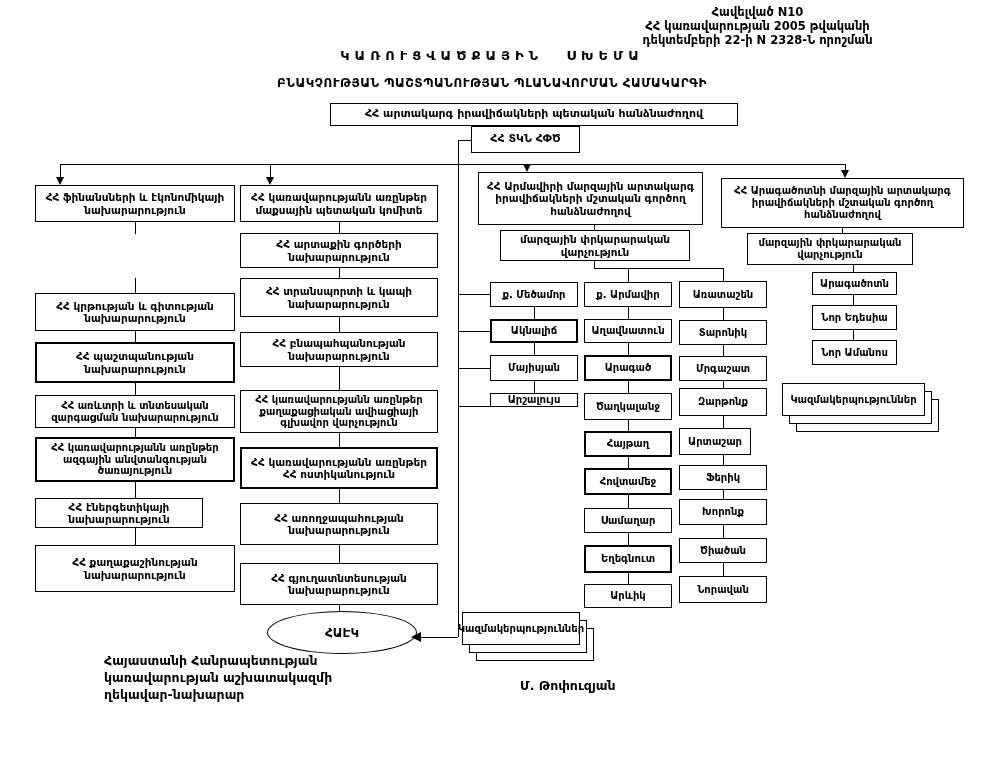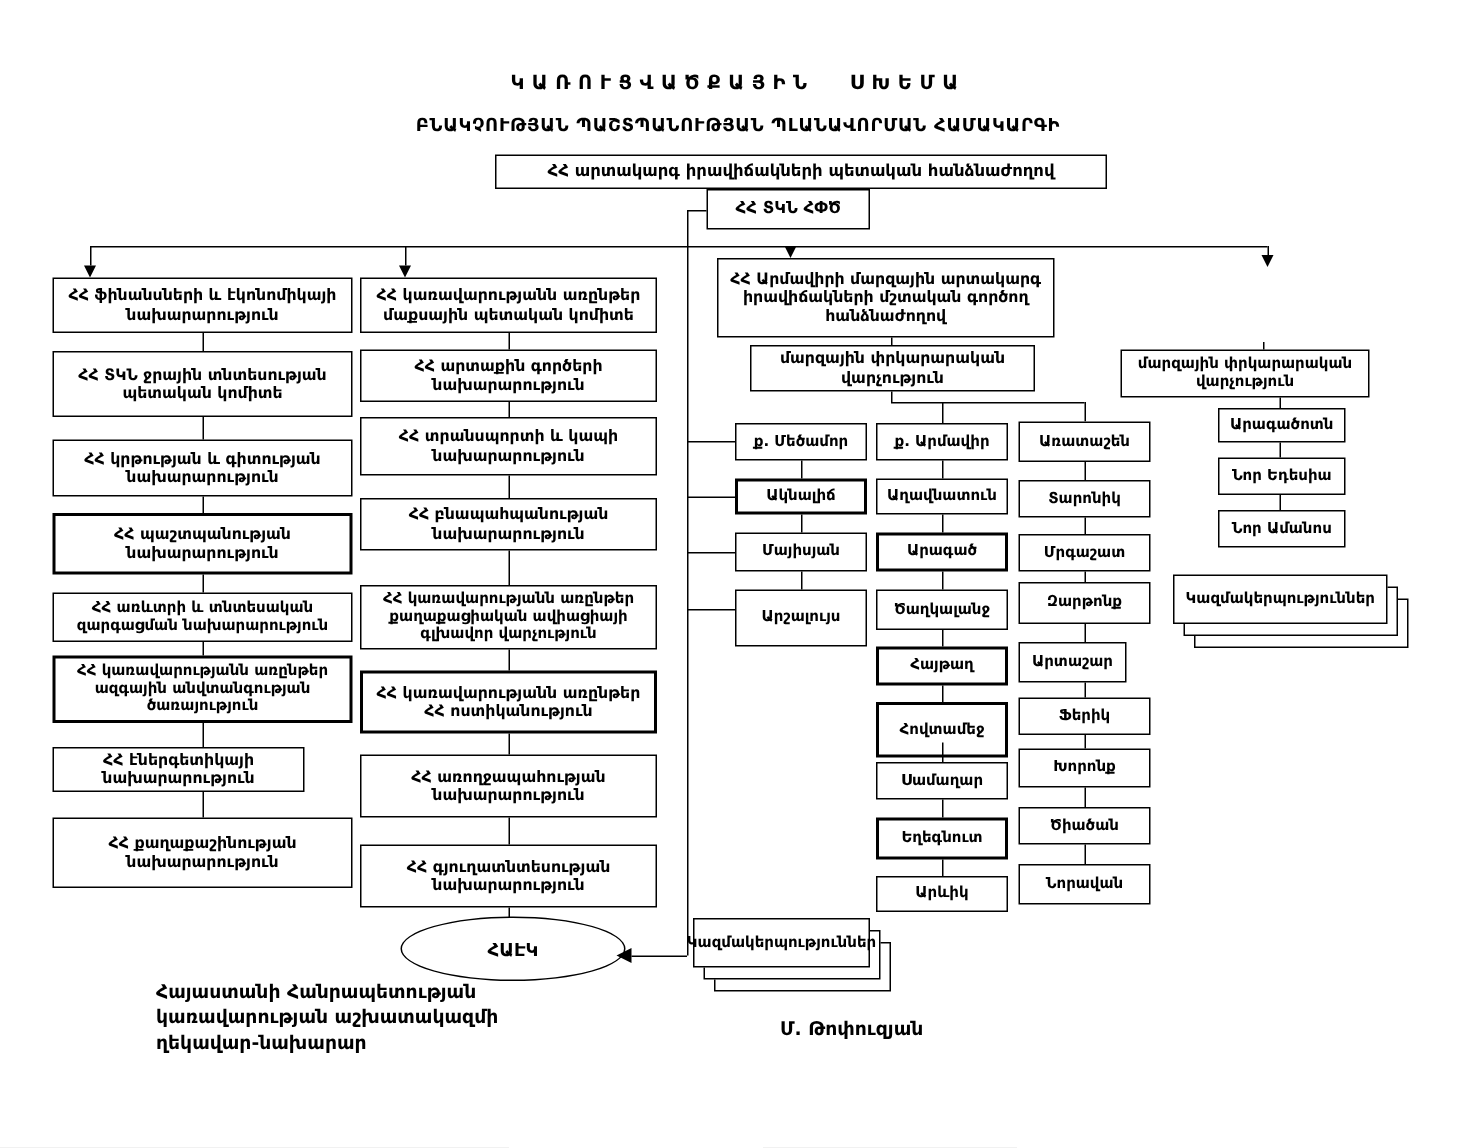--- a/index.html
+++ b/index.html
@@ -20,40 +20,44 @@
   .foot{position:absolute;left:104px;top:652px;font-size:12.5px;line-height:17px;}
   .sig{position:absolute;left:520px;top:678px;font-size:12.5px;}
   .stack{position:absolute;border:1px solid #000;background:#fff;}
   .stack-front{display:flex;align-items:center;justify-content:center;font-size:10px;text-align:center;}
 </style>
 </head>
 <body>
 
 <div id="canvas">
 
+  <div class="hdr">
+    <div>Հավելված N10</div>
+    <div>ՀՀ կառավարության 2005 թվականի</div>
+    <div>դեկտեմբերի 22-ի N 2328-Ն որոշման</div>
+  </div>
 
   <div class="title">ԿԱՌՈՒՑՎԱԾՔԱՅԻՆ ՍԽԵՄԱ</div>
   <div class="subtitle">ԲՆԱԿՉՈՒԹՅԱՆ ՊԱՇՏՊԱՆՈՒԹՅԱՆ ՊԼԱՆԱՎՈՐՄԱՆ ՀԱՄԱԿԱՐԳԻ</div>
 
   <div class="bx" style="left:330px;top:103px;width:408px;height:23px;font-size:11px;">ՀՀ արտակարգ իրավիճակների պետական հանձնաժողով</div>
   <div class="bx" style="left:471px;top:126px;width:109px;height:27px;font-size:11px;">ՀՀ ՏԿՆ ՀՓԾ</div>
 
   <div class="hl" style="left:60px;top:164px;width:785px;"></div>
   <div class="hl" style="left:458px;top:140px;width:13px;"></div>
   <div class="vl" style="left:458px;top:140px;height:497px;"></div>
   <div class="vl" style="left:60px;top:164px;height:13px;"></div>
   <div class="arr-d" style="left:56px;top:177px;"></div>
   <div class="vl" style="left:270px;top:164px;height:13px;"></div>
   <div class="arr-d" style="left:266px;top:177px;"></div>
   <div class="arr-d" style="left:523px;top:164px;"></div>
   <div class="vl" style="left:845px;top:164px;height:6px;"></div>
   <div class="arr-d" style="left:841px;top:170px;"></div>
 
   <div class="bx" style="left:35px;top:185px;width:200px;height:37px;">ՀՀ ֆինանսների և էկոնոմիկայի նախարարություն</div>
-  <div class="bx" style="left:35px;top:234px;width:200px;height:44px;">ՀՀ ՏԿՆ ջրային տնտեսության պետական կոմիտե</div>
   <div class="bx" style="left:35px;top:293px;width:200px;height:38px;">ՀՀ կրթության և գիտության նախարարություն</div>
   <div class="bx b2" style="left:35px;top:342px;width:200px;height:41px;">ՀՀ պաշտպանության նախարարություն</div>
   <div class="bx" style="left:35px;top:395px;width:200px;height:33px;font-size:10px;">ՀՀ առևտրի և տնտեսական զարգացման նախարարություն</div>
   <div class="bx b2" style="left:35px;top:437px;width:200px;height:45px;font-size:10px;">ՀՀ կառավարությանն առընթեր ազգային անվտանգության ծառայություն</div>
   <div class="bx" style="left:35px;top:498px;width:168px;height:30px;">ՀՀ էներգետիկայի նախարարություն</div>
   <div class="bx" style="left:35px;top:545px;width:200px;height:47px;">ՀՀ քաղաքաշինության նախարարություն</div>
   <div class="vl" style="left:135px;top:222px;height:12px;"></div>
   <div class="vl" style="left:135px;top:278px;height:15px;"></div>
   <div class="vl" style="left:135px;top:331px;height:11px;"></div>
   <div class="vl" style="left:135px;top:383px;height:12px;"></div>
@@ -86,35 +90,35 @@
   <div class="bx" style="left:500px;top:230px;width:190px;height:31px;">մարզային փրկարարական վարչություն</div>
   <div class="vl" style="left:594px;top:225px;height:5px;"></div>
   <div class="vl" style="left:594px;top:261px;height:7px;"></div>
   <div class="hl" style="left:594px;top:268px;width:129px;"></div>
   <div class="vl" style="left:628px;top:268px;height:14px;"></div>
   <div class="vl" style="left:723px;top:268px;height:13px;"></div>
 
   <div class="bx sm" style="left:490px;top:282px;width:88px;height:25px;">ք. Մեծամոր</div>
   <div class="bx sm b2" style="left:490px;top:319px;width:88px;height:24px;">Ակնալիճ</div>
   <div class="bx sm" style="left:490px;top:355px;width:88px;height:26px;">Մայիսյան</div>
-  <div class="bx sm" style="left:490px;top:393px;width:88px;height:38px;">Արշալույս</div>
+  <div class="bx sm" style="left:490px;top:393px;width:88px;height:14px;">Արշալույս</div>
   <div class="vl" style="left:534px;top:307px;height:12px;"></div>
   <div class="vl" style="left:534px;top:343px;height:12px;"></div>
   <div class="vl" style="left:534px;top:381px;height:12px;"></div>
   <div class="hl" style="left:458px;top:294px;width:32px;"></div>
   <div class="hl" style="left:458px;top:331px;width:32px;"></div>
   <div class="hl" style="left:458px;top:368px;width:32px;"></div>
   <div class="hl" style="left:458px;top:406px;width:32px;"></div>
 
   <div class="bx sm" style="left:584px;top:282px;width:88px;height:25px;">ք. Արմավիր</div>
   <div class="bx sm" style="left:584px;top:319px;width:88px;height:24px;">Աղավնատուն</div>
   <div class="bx sm b2" style="left:584px;top:355px;width:88px;height:26px;">Արագած</div>
   <div class="bx sm" style="left:584px;top:393px;width:88px;height:27px;">Ծաղկալանջ</div>
   <div class="bx sm b2" style="left:584px;top:431px;width:88px;height:26px;">Հայթաղ</div>
-  <div class="bx sm b2" style="left:584px;top:468px;width:88px;height:37px;">Հովտամեջ</div>
+  <div class="bx sm b2" style="left:584px;top:468px;width:88px;height:27px;">Հովտամեջ</div>
   <div class="bx sm" style="left:584px;top:508px;width:88px;height:25px;text-align:center;">Սամաղար</div>
   <div class="bx sm b2" style="left:584px;top:545px;width:88px;height:28px;">Եղեգնուտ</div>
   <div class="bx sm" style="left:584px;top:584px;width:88px;height:24px;">Արևիկ</div>
   <div class="vl" style="left:628px;top:307px;height:12px;"></div>
   <div class="vl" style="left:628px;top:343px;height:12px;"></div>
   <div class="vl" style="left:628px;top:381px;height:12px;"></div>
   <div class="vl" style="left:628px;top:420px;height:11px;"></div>
   <div class="vl" style="left:628px;top:457px;height:11px;"></div>
   <div class="vl" style="left:628px;top:495px;height:13px;"></div>
   <div class="vl" style="left:628px;top:533px;height:12px;"></div>
@@ -131,20 +135,21 @@
   <div class="bx sm" style="left:679px;top:576px;width:88px;height:27px;">Նորավան</div>
   <div class="vl" style="left:723px;top:308px;height:12px;"></div>
   <div class="vl" style="left:723px;top:345px;height:11px;"></div>
   <div class="vl" style="left:723px;top:381px;height:7px;"></div>
   <div class="vl" style="left:723px;top:416px;height:12px;"></div>
   <div class="vl" style="left:723px;top:455px;height:10px;"></div>
   <div class="vl" style="left:723px;top:490px;height:9px;"></div>
   <div class="vl" style="left:723px;top:525px;height:13px;"></div>
   <div class="vl" style="left:723px;top:563px;height:13px;"></div>
 
+  <div class="bx" style="left:721px;top:178px;width:243px;height:50px;font-size:10px;">ՀՀ Արագածոտնի  մարզային արտակարգ իրավիճակների մշտական գործող հանձնաժողով</div>
   <div class="bx" style="left:747px;top:233px;width:166px;height:32px;font-size:10px;">մարզային փրկարարական վարչություն</div>
   <div class="vl" style="left:842px;top:228px;height:5px;"></div>
   <div class="vl" style="left:853px;top:265px;height:7px;"></div>
   <div class="bx sm" style="left:812px;top:272px;width:85px;height:23px;">Արագածոտն</div>
   <div class="bx sm" style="left:812px;top:305px;width:85px;height:25px;">Նոր Եդեսիա</div>
   <div class="bx sm" style="left:812px;top:340px;width:85px;height:25px;">Նոր Ամանոս</div>
   <div class="vl" style="left:853px;top:295px;height:10px;"></div>
   <div class="vl" style="left:853px;top:330px;height:10px;"></div>
 
   <div class="stack" style="left:796px;top:399px;width:141px;height:31px;"></div>

